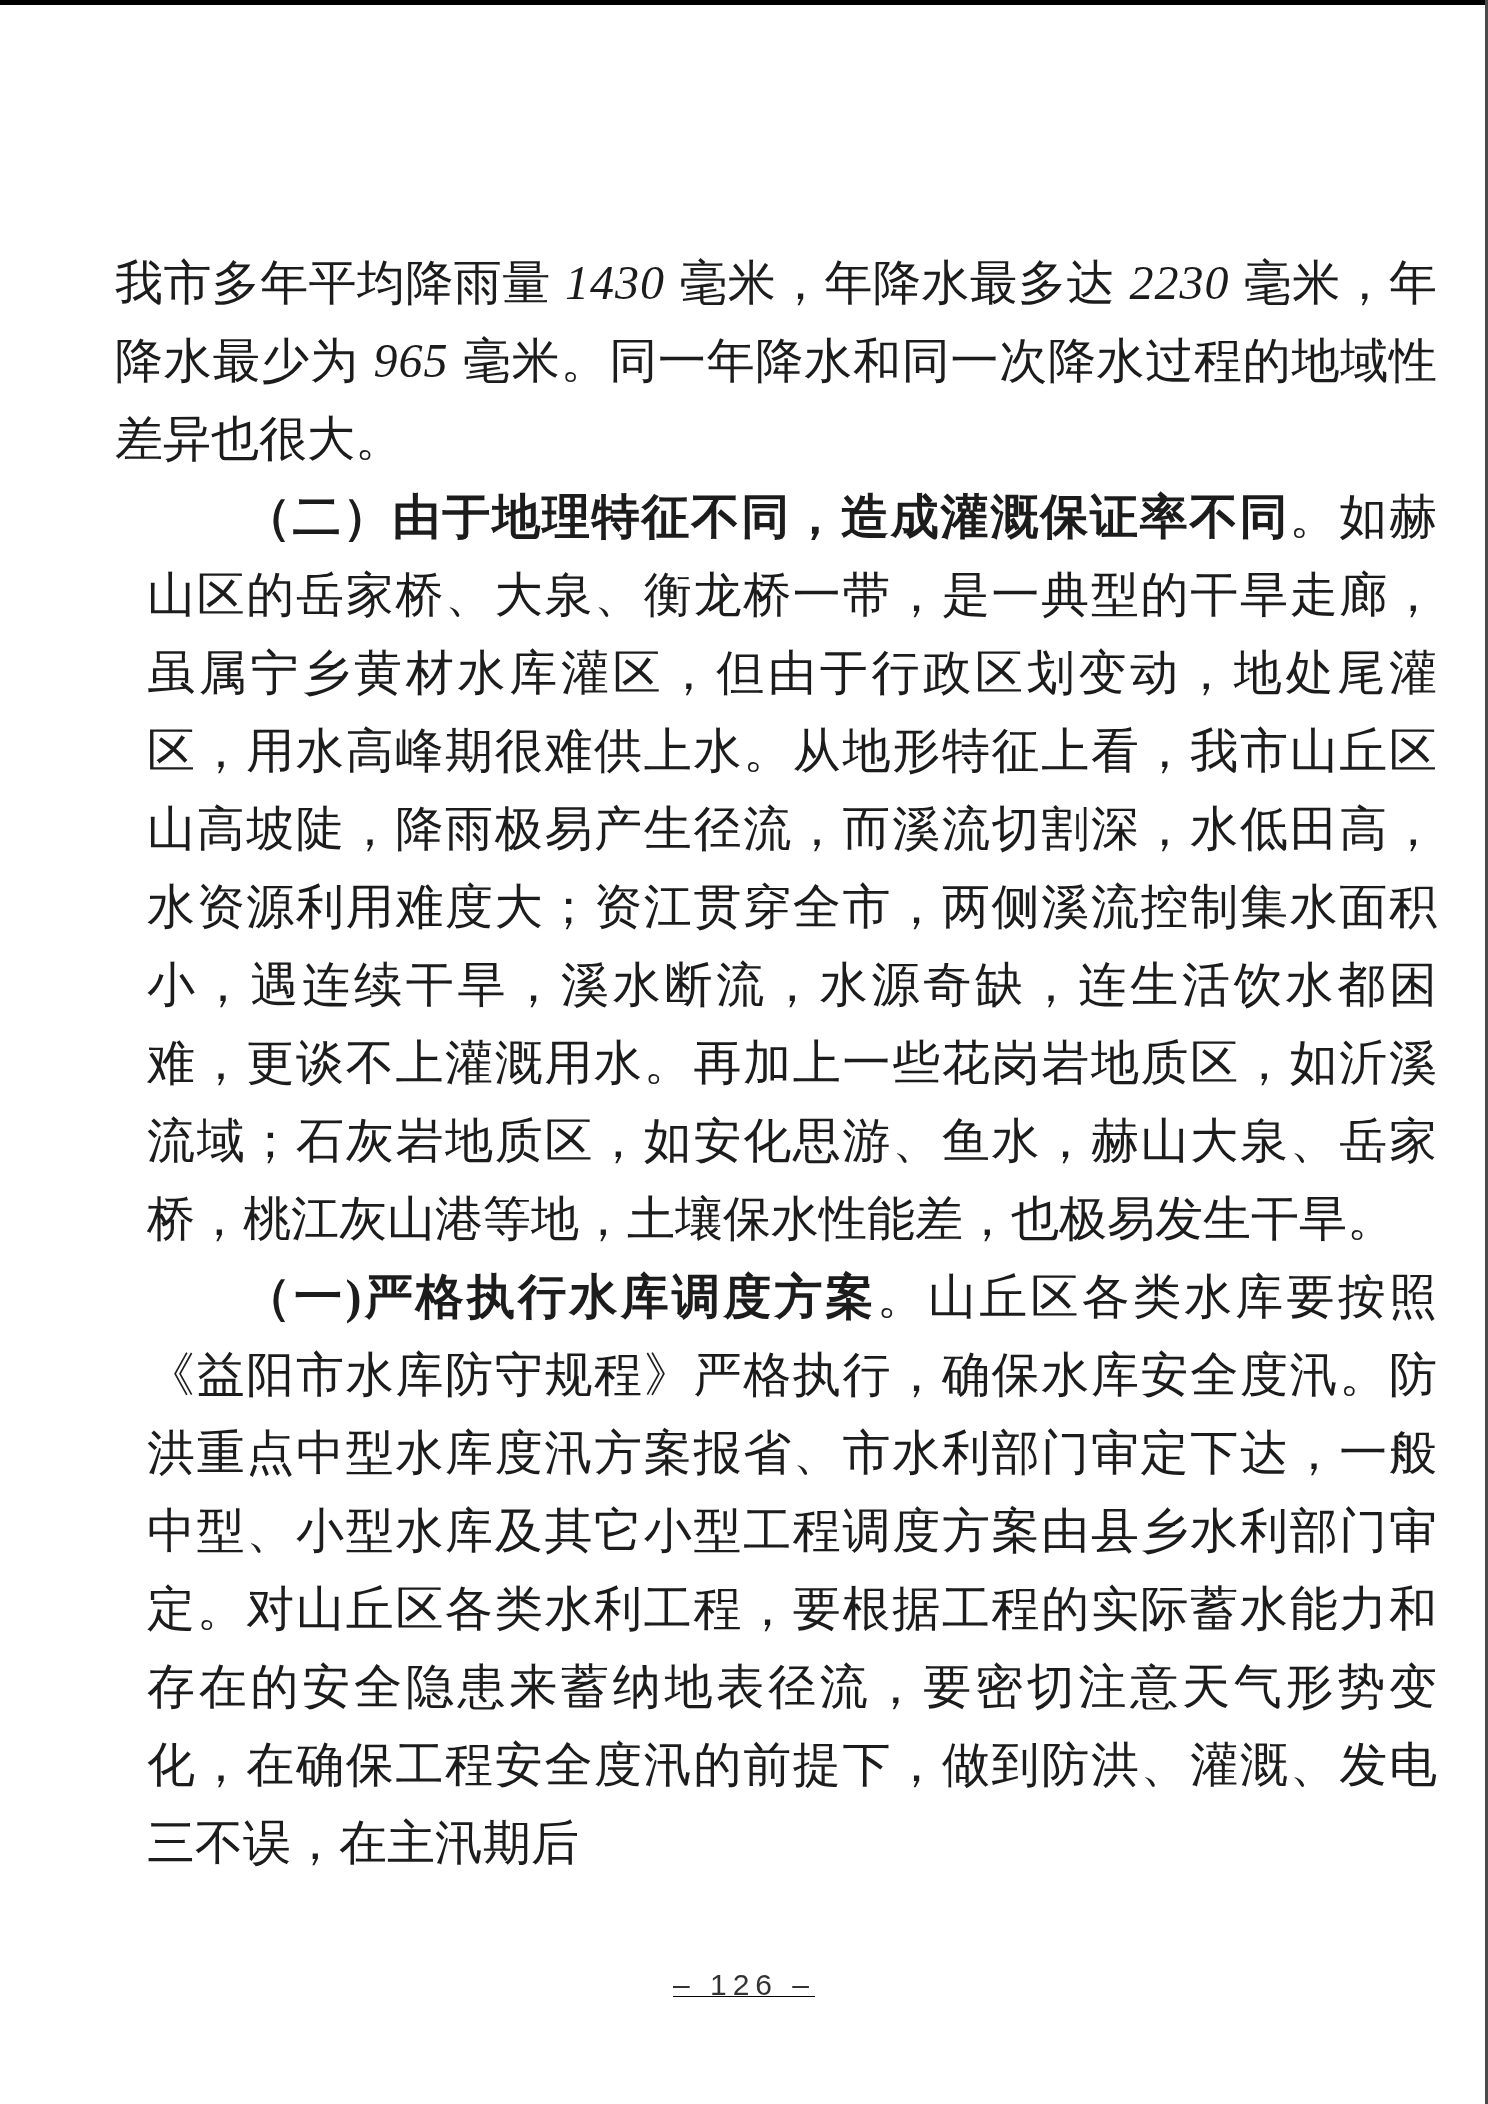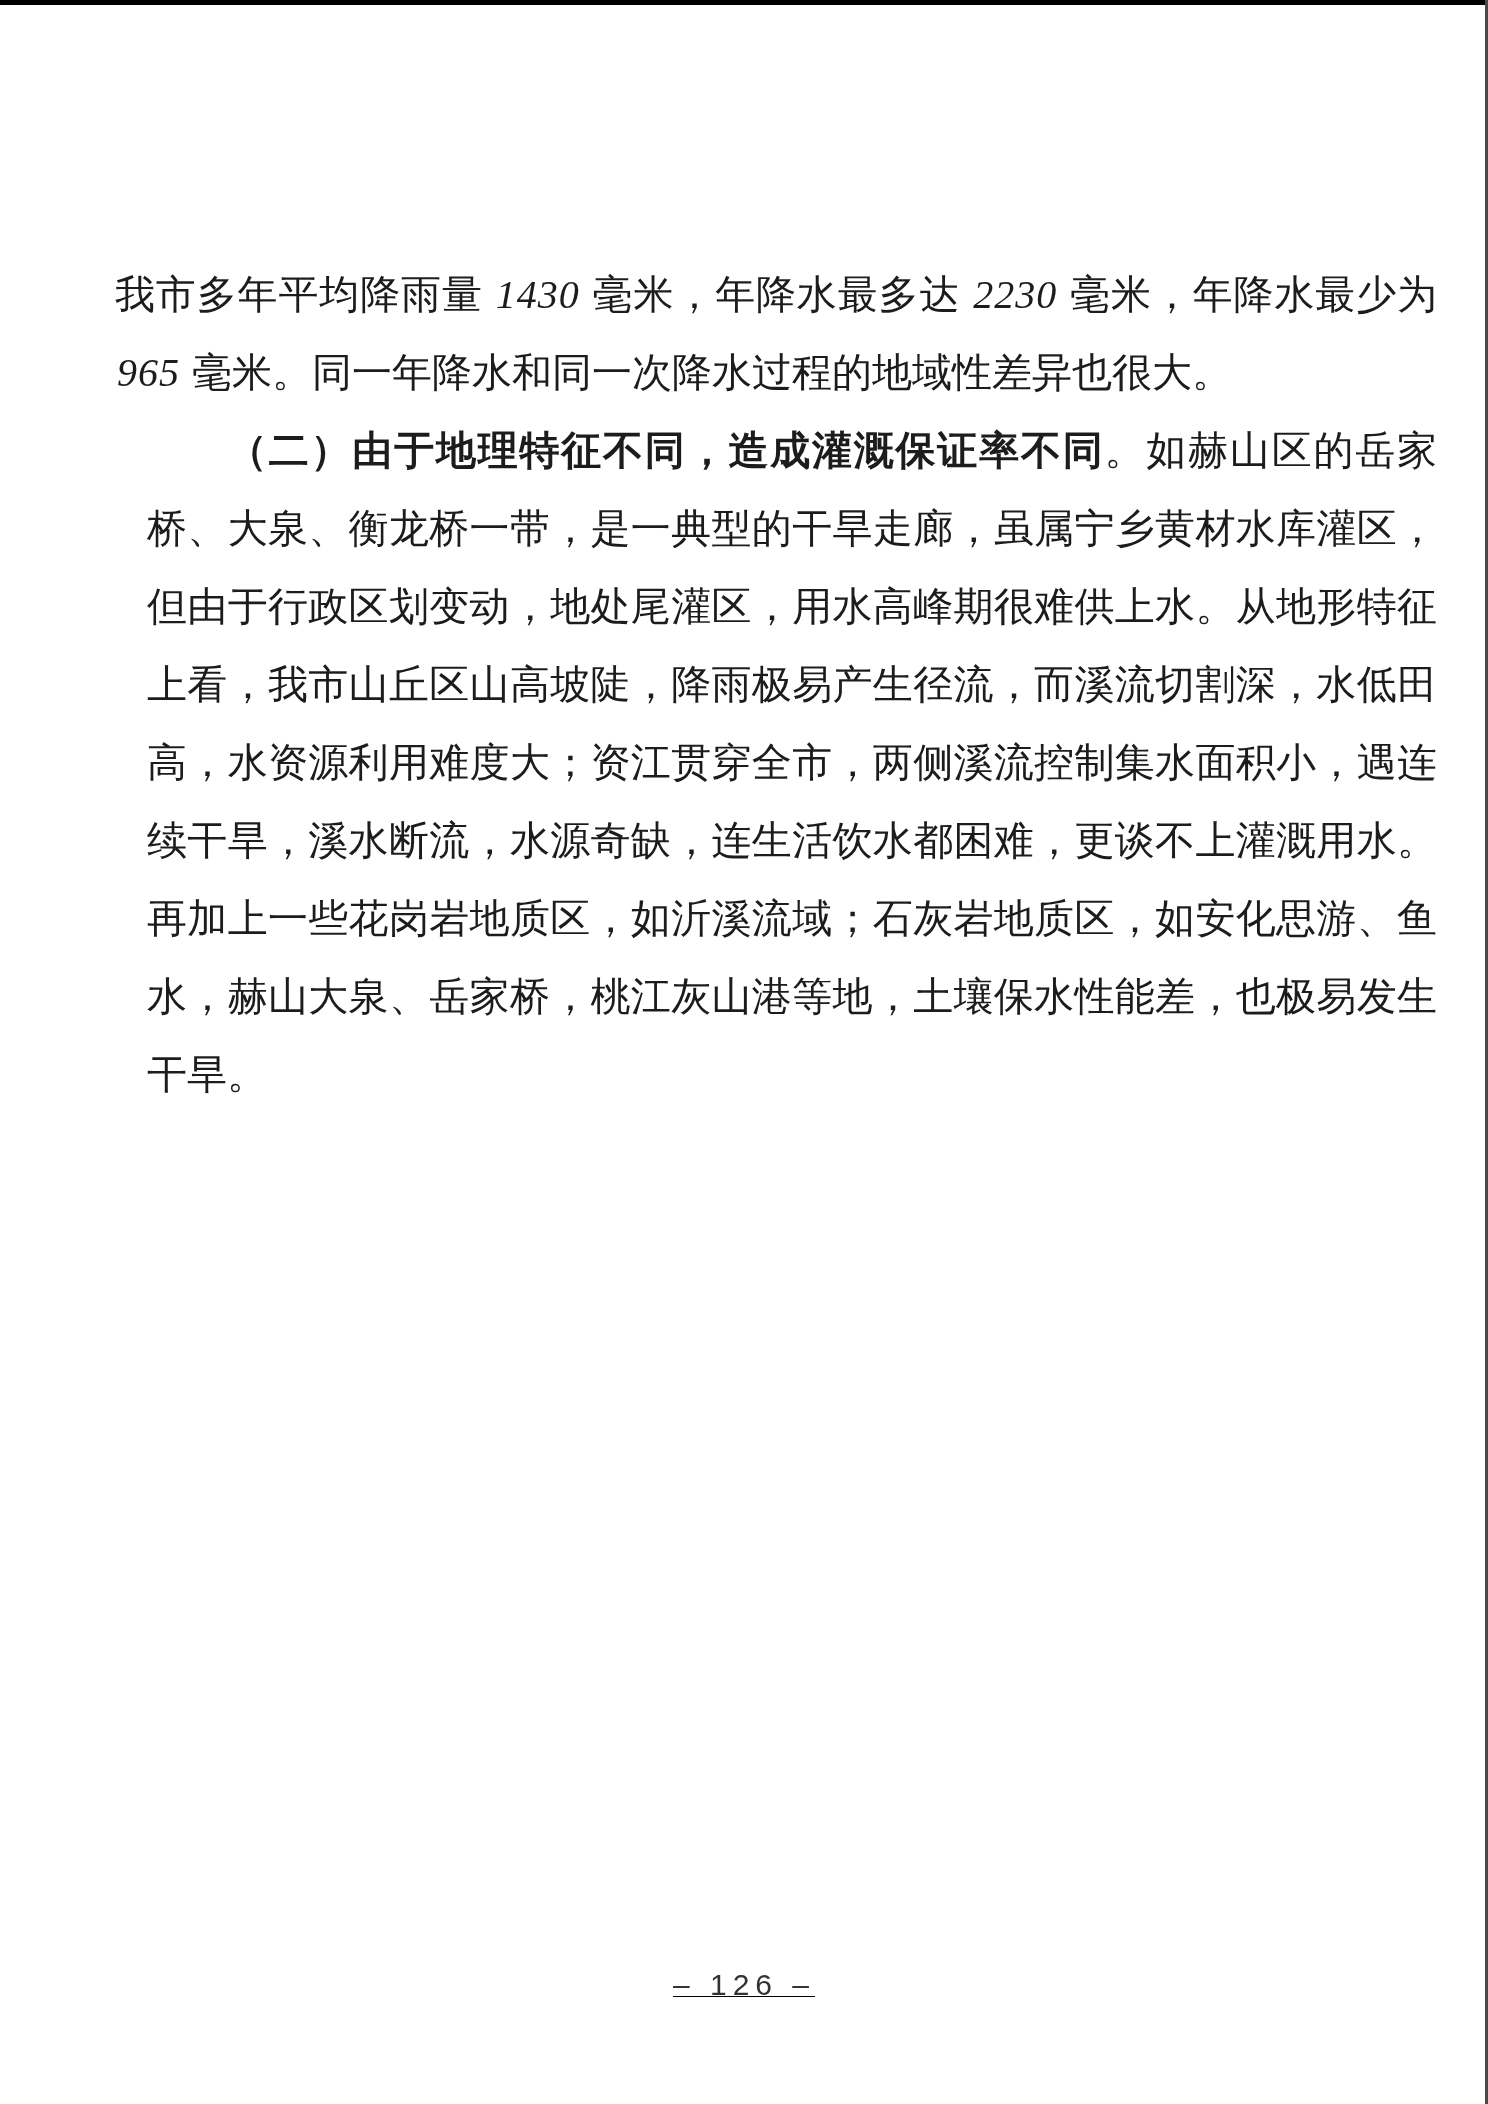--- a/index.html
+++ b/index.html
@@ -21,25 +21,25 @@
   }
   .edge-right {
     position: absolute;
     top: 0; right: 0;
     width: 3px; height: 100%;
     background: #4a4a4a;
   }
   .content {
     position: absolute;
     left: 115px;
-    top: 256px;
+    top: 244px;
     width: 1322px;
     color: #1c1c1c;
     font-family: "Liberation Serif", "DejaVu Serif", serif;
-    font-size: 40px;
+    font-size: 48px;
     line-height: 78px;
     text-align: justify;
   }
   .para {
     margin: 0;
     padding: 0;
   }
   .indent {
     text-indent: 2em;
     margin-left: 32px;
@@ -84,20 +84,23 @@
 
     <p class="para">
       <span>我市多年平均降雨量 </span><span class="num">1430</span><span> 毫米，年降水最多达 </span><span class="num">2230</span><span> 毫米，年降水最少为 </span><span class="num">965</span><span> 毫米。同一年降水和同一次降水过程的地域性差异也很大。</span>
     </p>
 
     <p class="para indent">
       <span class="lead">（二）由于地理特征不同，造成灌溉保证率不同</span><span>。如赫山区的岳家桥、大泉、衡龙桥一带，是一典型的干旱走廊，虽属宁乡黄材水库灌区，但由于行政区划变动，地处尾灌区，用水高峰期很难供上水。从地形特征上看，我市山丘区山高坡陡，降雨极易产生径流，而溪流切割深，水低田高，水资源利用难度大；资江贯穿全市，两侧溪流控制集水面积小，遇连续干旱，溪水断流，水源奇缺，连生活饮水都困难，更谈不上灌溉用水。再加上一些花岗岩地质区，如沂溪流域；石灰岩地质区，如安化思游、鱼水，赫山大泉、岳家桥，桃江灰山港等地，土壤保水性能差，也极易发生干旱。</span>
     </p>
 
 
+    <p class="para indent">
+      <span class="lead">（一)严格执行水库调度方案</span><span>。山丘区各类水库要按照《益阳市水库防守规程》严格执行，确保水库安全度汛。防洪重点中型水库度汛方案报省、市水利部门审定下达，一般中型、小型水库及其它小型工程调度方案由县乡水利部门审定。对山丘区各类水利工程，要根据工程的实际蓄水能力和存在的安全隐患来蓄纳地表径流，要密切注意天气形势变化，在确保工程安全度汛的前提下，做到防洪、灌溉、发电三不误，在主汛期后</span>
+    </p>
 
   </main>
 
   <footer class="page-footer">
     <span class="page-number">– 126 –</span>
   </footer>
 
 </div>
 
 </body></html>

